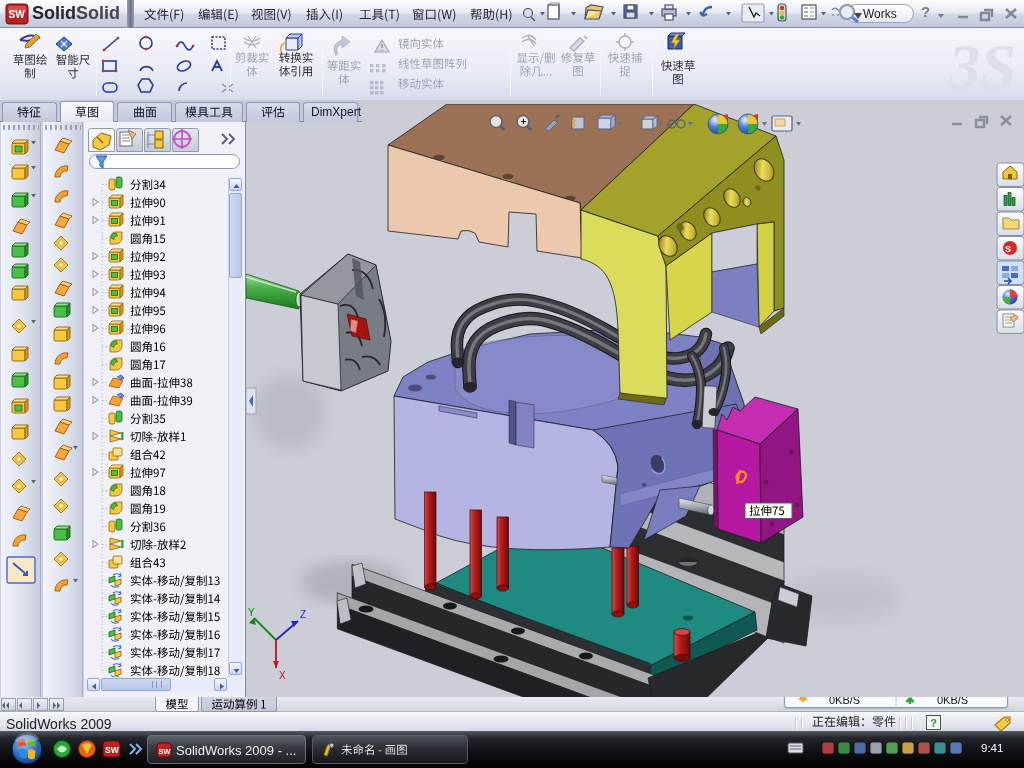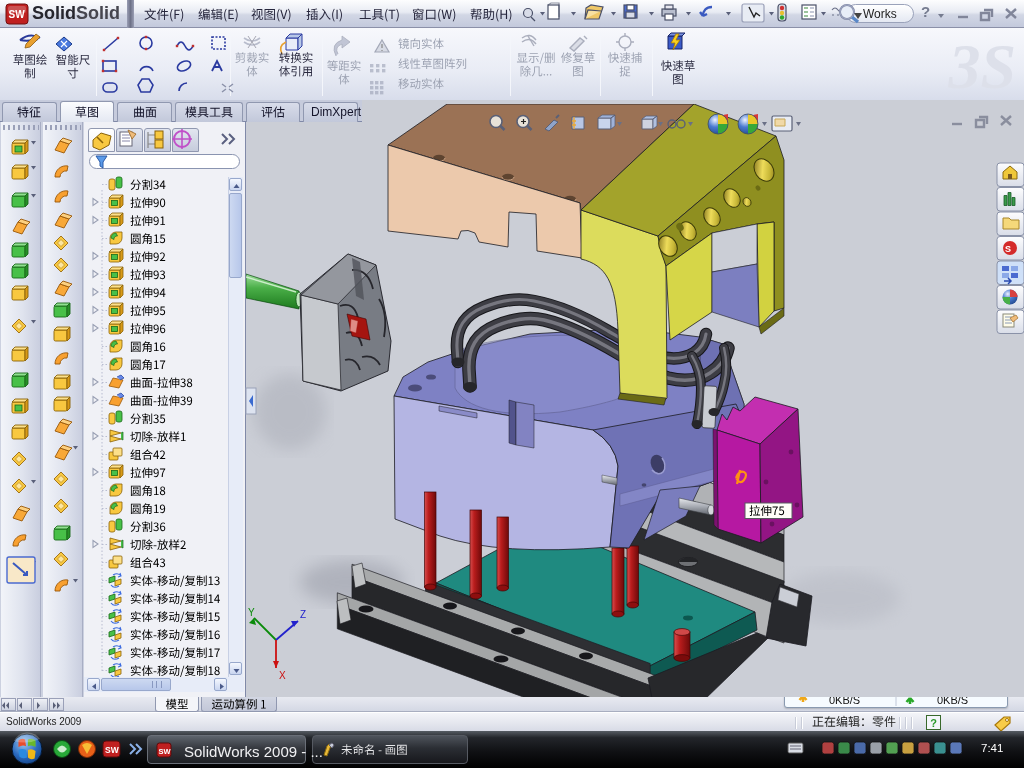--- a/index.html
+++ b/index.html
@@ -426,21 +426,21 @@
         <path d="M5,4 l-3,3.5 l3,3.5 z M9,4 l-3,3.5 l3,3.5 z"></path>
         <path d="M22,4 l-3,3.5 l3,3.5 z"></path>
         <path d="M37,4 l3,3.5 l-3,3.5 z"></path>
         <path d="M53,4 l3,3.5 l-3,3.5 z M57,4 l3,3.5 l-3,3.5 z"></path>
       </g>
     </svg>
     <div class="btab on" style="left:155px;width:44px"></div>
     <div class="btab" style="left:201px;width:76px"></div>
   </div>
 <div class="status">
-    <div style="position:absolute;left:6px;top:3px;font-size:10px;color:#222">SolidWorks 2009</div>
+    <div style="position:absolute;left:6px;top:3px;font-size:14px;color:#222">SolidWorks 2009</div>
     <div style="position:absolute;left:795px;top:4px;width:2px;height:12px;background:#c8ccd8;border-right:1px solid #fff"></div>
     <div style="position:absolute;left:801px;top:4px;width:2px;height:12px;background:#c8ccd8;border-right:1px solid #fff"></div>
     <div style="position:absolute;left:899px;top:4px;width:2px;height:12px;background:#c8ccd8;border-right:1px solid #fff"></div>
     <div style="position:absolute;left:905px;top:4px;width:2px;height:12px;background:#c8ccd8;border-right:1px solid #fff"></div>
     <div style="position:absolute;left:911px;top:4px;width:2px;height:12px;background:#c8ccd8;border-right:1px solid #fff"></div>
     <div style="position:absolute;left:926px;top:2px;width:15px;height:15px;background:#f4f6fa;border:1px solid #38682a;text-align:center;font-size:11px;font-weight:bold;color:#2a9a2a;line-height:15px">?</div>
     <svg width="22" height="18" viewBox="0 0 22 18" style="position:absolute;left:992px;top:1px">
       <path d="M3,11 l9,-8 h6 v6 l-9,8 z" fill="#f8cc48" stroke="#a8780a" stroke-width="1.2"></path>
       <circle cx="15" cy="6" r="1.5" fill="#fff" stroke="#a8780a"></circle>
     </svg>
@@ -474,39 +474,39 @@
       <rect x="103" y="10" width="17" height="16" rx="3" fill="#c02020" stroke="#5a0a0a"></rect>
       <text x="105" y="22" font-size="8.5" font-weight="bold" fill="#fff" font-family="Liberation Sans">SW</text>
       <path d="M130,13 l5,5 l-5,5 m6,-10 l5,5 l-5,5" stroke="#8ab0e8" stroke-width="2" fill="none"></path>
     </svg>
     <div class="tbtn on" style="left:147px;width:159px"></div>
     <div class="tbtn" style="left:312px;width:156px"></div>
     <svg width="16" height="16" viewBox="0 0 16 16" style="position:absolute;left:156px;top:11px">
       <rect x="1" y="1" width="14" height="14" rx="2.5" fill="#c02020" stroke="#5a0a0a"></rect>
       <text x="2.5" y="11.5" font-size="7.5" font-weight="bold" fill="#fff" font-family="Liberation Sans">SW</text>
     </svg>
-    <div style="position:absolute;left:184px;top:12px;font-size:15px;color:#f0f0f2">SolidWorks 2009 - ...</div>
+    <div style="position:absolute;left:176px;top:12px;font-size:13px;color:#f0f0f2">SolidWorks 2009 - ...</div>
     <svg width="16" height="16" viewBox="0 0 16 16" style="position:absolute;left:321px;top:11px">
       <path d="M3,13 l3,-9 l2,-2 l2,1 l-1,3 l-3,8 z" fill="#e8b838" stroke="#8a6a10"></path>
       <path d="M8,3 l3,-2 l2,2 l-2,3 z" fill="#c8ccd8" stroke="#667"></path>
     </svg>
     <svg width="250" height="37" viewBox="0 0 250 37" style="position:absolute;left:774px;top:0">
       <rect x="14" y="12" width="15" height="10" rx="1.5" fill="#d8dce4" stroke="#555"></rect>
       <path d="M16,15 h11 M16,18 h11" stroke="#667" stroke-width="1"></path>
       <rect x="48" y="11" width="12" height="12" rx="2.5" fill="#b04040" stroke="#111" stroke-width="0.8"></rect>
       <rect x="64" y="11" width="12" height="12" rx="2.5" fill="#3a8a4a" stroke="#111" stroke-width="0.8"></rect>
       <rect x="80" y="11" width="12" height="12" rx="2.5" fill="#4a6aa8" stroke="#111" stroke-width="0.8"></rect>
       <rect x="96" y="11" width="12" height="12" rx="2.5" fill="#9aa0a8" stroke="#111" stroke-width="0.8"></rect>
       <rect x="112" y="11" width="12" height="12" rx="2.5" fill="#52a052" stroke="#111" stroke-width="0.8"></rect>
       <rect x="128" y="11" width="12" height="12" rx="2.5" fill="#c8a040" stroke="#111" stroke-width="0.8"></rect>
       <rect x="144" y="11" width="12" height="12" rx="2.5" fill="#b05050" stroke="#111" stroke-width="0.8"></rect>
       <rect x="160" y="11" width="12" height="12" rx="2.5" fill="#3a9090" stroke="#111" stroke-width="0.8"></rect>
       <rect x="176" y="11" width="12" height="12" rx="2.5" fill="#5a78b8" stroke="#111" stroke-width="0.8"></rect>
     </svg>
-    <div style="position:absolute;left:981px;top:11px;font-size:11.5px;color:#fff">7:41</div>
+    <div style="position:absolute;left:981px;top:11px;font-size:11.5px;color:#fff">9:41</div>
   </div>
 <svg width="778" height="593" viewBox="246 104 778 593" style="position:absolute;left:246px;top:104px">
     <defs>
 <linearGradient id="goldh" x1="0" y1="0" x2="1" y2="1">
 <stop offset="0" stop-color="#6b5c10"></stop>
         <stop offset="0.45" stop-color="#eedc5a"></stop>
         <stop offset="0.7" stop-color="#c8b838"></stop>
         <stop offset="1" stop-color="#7a6a14"></stop>
       </linearGradient>
 <linearGradient id="redpin" x1="0" y1="0" x2="1" y2="0">

